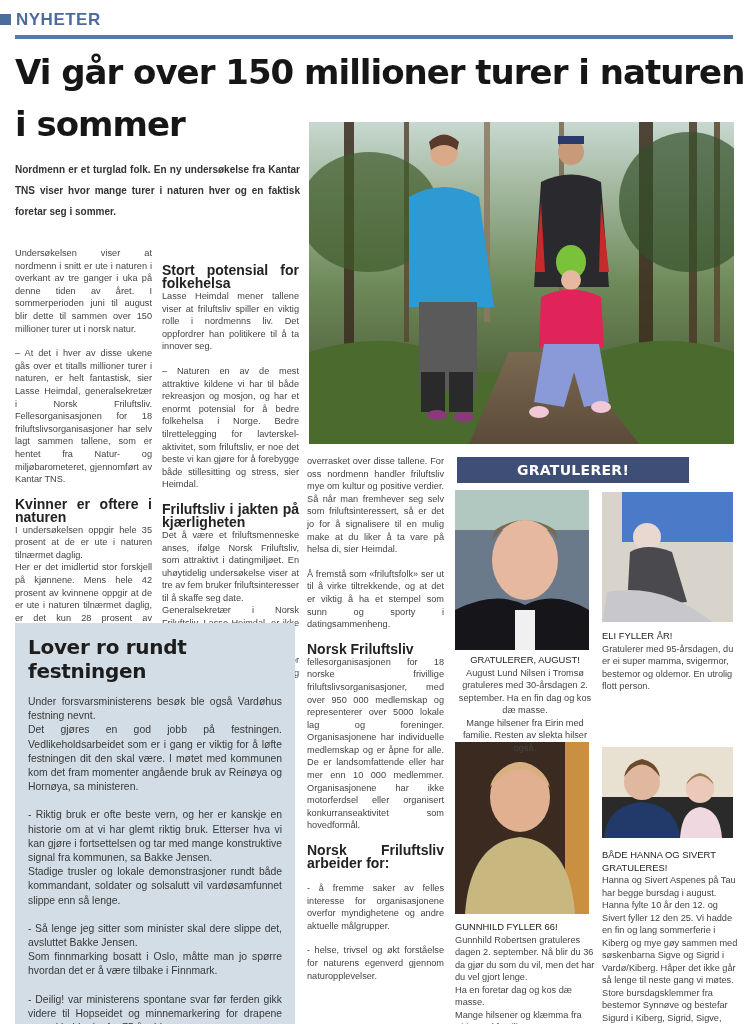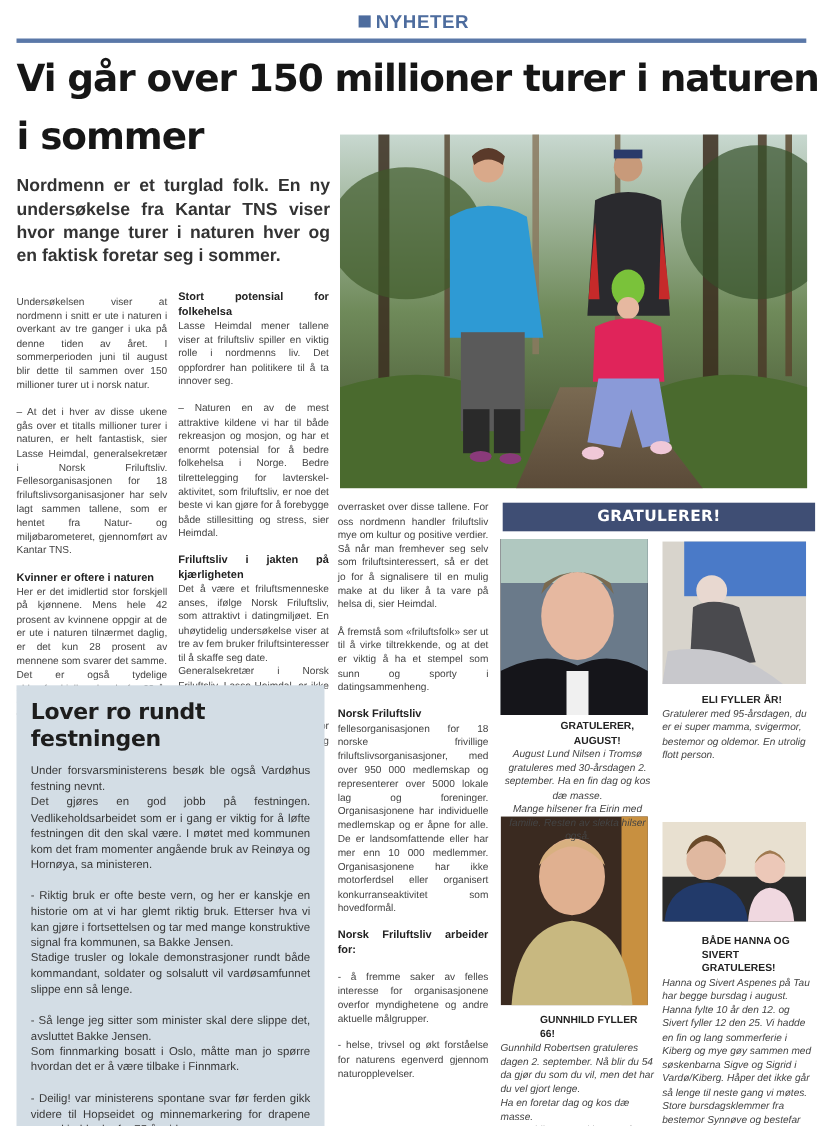--- a/index.html
+++ b/index.html
@@ -1,52 +1,52 @@
 <!DOCTYPE html>
 <html><head>
 <meta charset="utf-8">
 <style>
   * { box-sizing: border-box; margin: 0; padding: 0; }
   html, body { width: 752px; height: 1024px; background: #ffffff; overflow: hidden; }
   body { position: relative; font-family: "Liberation Sans", sans-serif; color: #222; }
 
-  .section-label { position: absolute; top: 10px; left: 0; width: 752px; text-align: center;
+  .section-label { position: absolute; top: 10px; left: 0; width: 752px; text-align: left;
     font-family: "Liberation Sans", sans-serif; font-weight: bold; font-size: 17px; color: #4d6c9e; letter-spacing: 0.5px; }
   .section-label .sq { display: inline-block; width: 11px; height: 11px; background: #4d6c9e; margin-right: 5px; vertical-align: 0px; }
   .top-rule { position: absolute; top: 35px; left: 15px; width: 718px; height: 4px; background: #5a78a8; }
 
   .headline { position: absolute; top: 46px; left: 15px; width: 730px; font-family: "DejaVu Sans", sans-serif;
     font-weight: bold; font-size: 34px; line-height: 52px; color: #161616; letter-spacing: -1px; z-index: 2; }
 
   .hero { position: absolute; top: 122px; left: 309px; width: 425px; height: 322px; overflow: hidden; z-index: 1; }
 
-  .lead { position: absolute; top: 159px; left: 15px; width: 285px; font-size: 16px; line-height: 21px;
+  .lead { position: absolute; top: 159px; left: 15px; width: 285px; font-size: 10px; line-height: 21px;
     font-weight: bold; color: #333; text-align: justify; }
 
   .body-text { font-size: 9.2px; line-height: 12.6px; color: #444; text-align: justify; }
   .body-text p { margin: 0; }
   .body-text .gap { height: 12px; }
-  .body-text h4 { font-size: 10px; font-weight: bold; color: #222; line-height: 13px; }
-
-  .col1 { position: absolute; top: 268px; left: 15px; width: 137px; }
+  .body-text h4 { font-size: 14px; font-weight: bold; color: #222; line-height: 13px; }
+
+  .col1 { position: absolute; top: 247px; left: 15px; width: 137px; }
   .col2 { position: absolute; top: 264px; left: 162px; width: 137px; }
   .col3 { position: absolute; top: 455px; left: 307px; width: 137px; }
 
   .sidebar-box { position: absolute; top: 623px; left: 15px; width: 280px; height: 401px; background: #d3dde5; padding: 10px 13px; }
   .sidebar-box h2 { font-family: "DejaVu Sans", sans-serif; font-size: 20px; font-weight: bold; color: #1d1d1d; margin: 2px 0 12px 0; letter-spacing: -0.3px; }
   .sidebar-box .body-text { font-size: 10.4px; line-height: 14.2px; color: #383838; }
   .sidebar-box .body-text .gap { height: 14px; }
 
-  .grat-header { position: absolute; top: 457px; left: 457px; width: 284px; height: 26px; background: #3f4e74; color: #fff;
+  .grat-header { position: absolute; top: 457px; left: 457px; width: 232px; height: 26px; background: #3f4e74; color: #fff;
     text-align: center; font-family: "DejaVu Sans", sans-serif; font-weight: bold; font-size: 14px; line-height: 26px; letter-spacing: 0.3px; }
 
   .photo { position: absolute; overflow: hidden; }
   .caption { position: absolute; font-size: 9.2px; line-height: 12.5px; color: #444; }
-  .caption h5 { font-size: 9.4px; font-weight: bold; color: #222; line-height: 12.5px; margin-left: 36px; }
-  .caption p { margin: 0; font-style: italic; }
+  .caption h5 { font-size: 9.4px; font-weight: normal; color: #222; line-height: 12.5px; }
+  .caption p { margin: 0; }
 </style>
 </head>
 <body>
 
 <div class="section-label">
   <span class="sq"></span><span>NYHETER</span>
 </div>
 <div class="top-rule"></div>
 
 <h1 class="headline">Vi går over 150 millioner turer i naturen i sommer</h1>
@@ -110,20 +110,21 @@
 </div>
 
 <p class="lead">Nordmenn er et turglad folk. En ny undersøkelse fra Kantar TNS viser hvor mange turer i naturen hver og en faktisk foretar seg i sommer.</p>
 
 <div class="col1 body-text">
     <p>Undersøkelsen viser at nordmenn i snitt er ute i naturen i overkant av tre ganger i uka på denne tiden av året. I sommerperioden juni til august blir dette til sammen over 150 millioner turer ut i norsk natur.</p>
     <div class="gap"></div>
     <p>– At det i hver av disse ukene gås over et titalls millioner turer i naturen, er helt fantastisk, sier Lasse Heimdal, generalsekretær i Norsk Friluftsliv. Fellesorganisasjonen for 18 friluftslivsorganisasjoner har selv lagt sammen tallene, som er hentet fra Natur- og miljøbarometeret, gjennomført av Kantar TNS.</p>
     <div class="gap"></div>
     <h4>Kvinner er oftere i naturen</h4>
+    <p>I undersøkelsen oppgir hele 35 prosent at de er ute i naturen tilnærmet daglig.</p>
     <p>Her er det imidlertid stor forskjell på kjønnene. Mens hele 42 prosent av kvinnene oppgir at de er ute i naturen tilnærmet daglig, er det kun 28 prosent av mennene som svarer det samme.</p>
     <p>Det er også tydelige aldersforskjeller, der de fra 60 år er de som oftest tar seg en daglig tur ut.</p>
   </div>
 <div class="col2 body-text">
     <h4>Stort potensial for folkehelsa</h4>
     <p>Lasse Heimdal mener tallene viser at friluftsliv spiller en viktig rolle i nordmenns liv. Det oppfordrer han politikere til å ta innover seg.</p>
     <div class="gap"></div>
     <p>– Naturen en av de mest attraktive kildene vi har til både rekreasjon og mosjon, og har et enormt potensial for å bedre folkehelsa i Norge. Bedre tilrettelegging for lavterskel-aktivitet, som friluftsliv, er noe det beste vi kan gjøre for å forebygge både stillesitting og stress, sier Heimdal.</p>
     <div class="gap"></div>
     <h4>Friluftsliv i jakten på kjærligheten</h4>
@@ -210,21 +211,21 @@
     <h5>GRATULERER, AUGUST!</h5>
     <p>August Lund Nilsen i Tromsø gratuleres med 30-årsdagen 2. september. Ha en fin dag og kos dæ masse.</p>
     <p>Mange hilsener fra Eirin med familie. Resten av slekta hilser også.</p>
   </div>
 <div class="caption" style="top:630px;left:602px;width:138px;">
     <h5>ELI FYLLER ÅR!</h5>
     <p>Gratulerer med 95-årsdagen, du er ei super mamma, svigermor, bestemor og oldemor. En utrolig flott person.</p>
   </div>
 <div class="caption" style="top:921px;left:455px;width:140px;">
     <h5>GUNNHILD FYLLER 66!</h5>
-    <p>Gunnhild Robertsen gratuleres dagen 2. september. Nå blir du 54 da gjør du som du vil, men det har du vel gjort lenge.</p>
+    <p>Gunnhild Robertsen gratuleres dagen 2. september. Nå blir du 36 da gjør du som du vil, men det har du vel gjort lenge.</p>
     <p>Ha en foretar dag og kos dæ masse.</p>
     <p>Mange hilsener og klæmma fra Eirin med familie.</p>
   </div>
 <div class="caption" style="top:849px;left:602px;width:138px;">
     <h5>BÅDE HANNA OG SIVERT GRATULERES!</h5>
     <p>Hanna og Sivert Aspenes på Tau har begge bursdag i august. Hanna fylte 10 år den 12. og Sivert fyller 12 den 25. Vi hadde en fin og lang sommerferie i Kiberg og mye gøy sammen med søskenbarna Sigve og Sigrid i Vardø/Kiberg. Håper det ikke går så lenge til neste gang vi møtes.</p>
     <p>Store bursdagsklemmer fra bestemor Synnøve og bestefar Sigurd i Kiberg, Sigrid, Sigve, mamma, pappa, Malin, tanter, onkler og fine Bella. Lykke til i 5. og 7. Klasse!</p>
   </div>
 
 </body></html>

